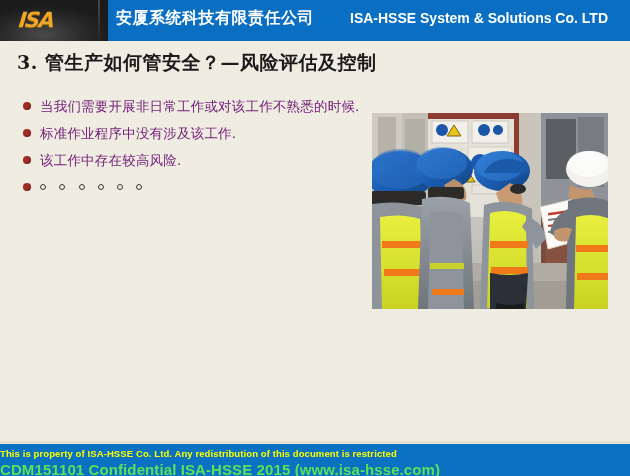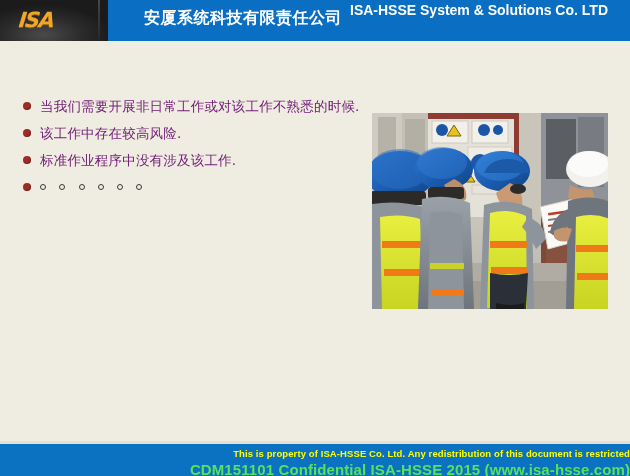--- a/index.html
+++ b/index.html
@@ -54,33 +54,33 @@
     font-size: 21px;
     font-weight: 900;
     font-style: italic;
     letter-spacing: -1.5px;
     color: #F0A629;
     text-shadow: 0 1px 0 #8a5c10;
     transform: skewX(-6deg);
   }
   .header-title-cn {
     position: absolute;
-    left: 144px;
+    left: 116px;
     top: 8px;
     font-family: "DejaVu Sans", "Liberation Sans", sans-serif;
     font-size: 16px;
     font-weight: bold;
     color: #FFFFFF;
     letter-spacing: 0.5px;
     white-space: nowrap;
   }
   .header-title-en {
     position: absolute;
     left: 350px;
-    top: 2px;
+    top: 10px;
     font-family: "Liberation Sans", sans-serif;
     font-size: 14px;
     font-weight: bold;
     color: #FFFFFF;
     white-space: nowrap;
   }
 
   
   .slide-title {
     position: absolute;
@@ -166,21 +166,21 @@
   .photo svg { display: block; }
 
   
   .footer {
     position: absolute;
     left: 0;
     bottom: 0;
     width: 630px;
     height: 32px;
     background: #0A72C0;
-    text-align: right;
+    text-align: left;
   }
   .footer-line1 {
     margin-top: 4px;
     font-family: "Liberation Sans", sans-serif;
     font-size: 9.5px;
     font-weight: bold;
     color: #FFFF00;
     letter-spacing: 0.1px;
     white-space: nowrap;
   }
@@ -208,37 +208,38 @@
 <div class="slide">
 
   <div class="header">
     <div class="logo-panel">
       <div class="logo-text">ISA</div>
     </div>
     <div class="header-title-cn">安厦系统科技有限责任公司</div>
     <div class="header-title-en">ISA-HSSE  System &amp; Solutions Co. LTD</div>
   </div>
 
+  <div class="slide-title">3. 管生产如何管安全？—风险评估及控制</div>
 
   <div class="body-col">
     <ul class="bullet-list">
 
       <li class="bullet-item">
         <span class="bullet-dot"></span>
         <span class="bullet-text">当我们需要开展非日常工作或对该工作不熟悉的时候.</span>
       </li>
 
       <li class="bullet-item">
         <span class="bullet-dot"></span>
-        <span class="bullet-text">该工作中存在较高风险.</span>
+        <span class="bullet-text">标准作业程序中没有涉及该工作.</span>
       </li>
 
       <li class="bullet-item">
         <span class="bullet-dot"></span>
-        <span class="bullet-text">标准作业程序中没有涉及该工作.</span>
+        <span class="bullet-text">该工作中存在较高风险.</span>
       </li>
 
 
 
       <li class="bullet-item">
         <span class="bullet-dot"></span>
         <span class="ellipsis-row">
           <span class="ell-dot"></span>
           <span class="ell-dot"></span>
           <span class="ell-dot"></span>

